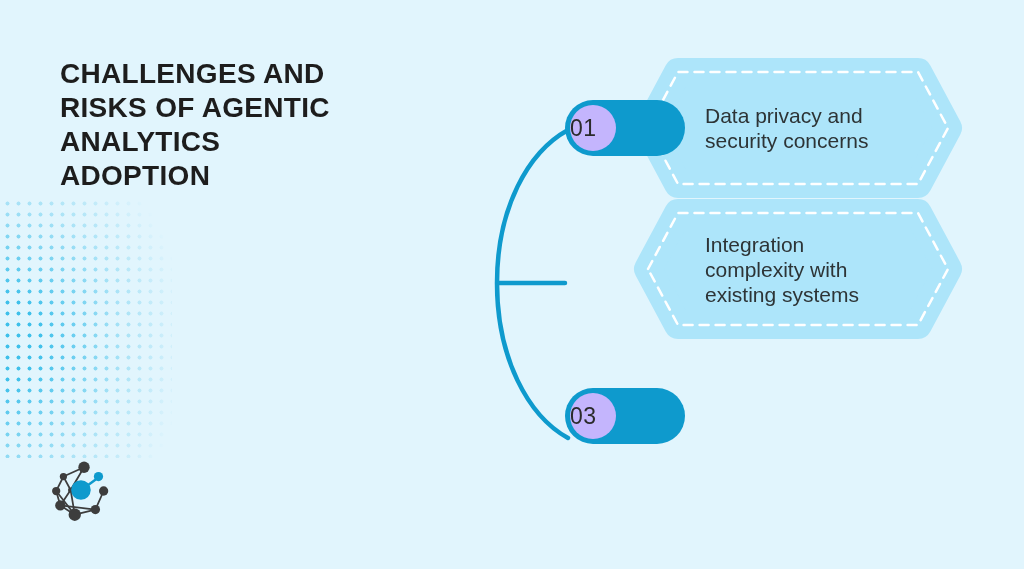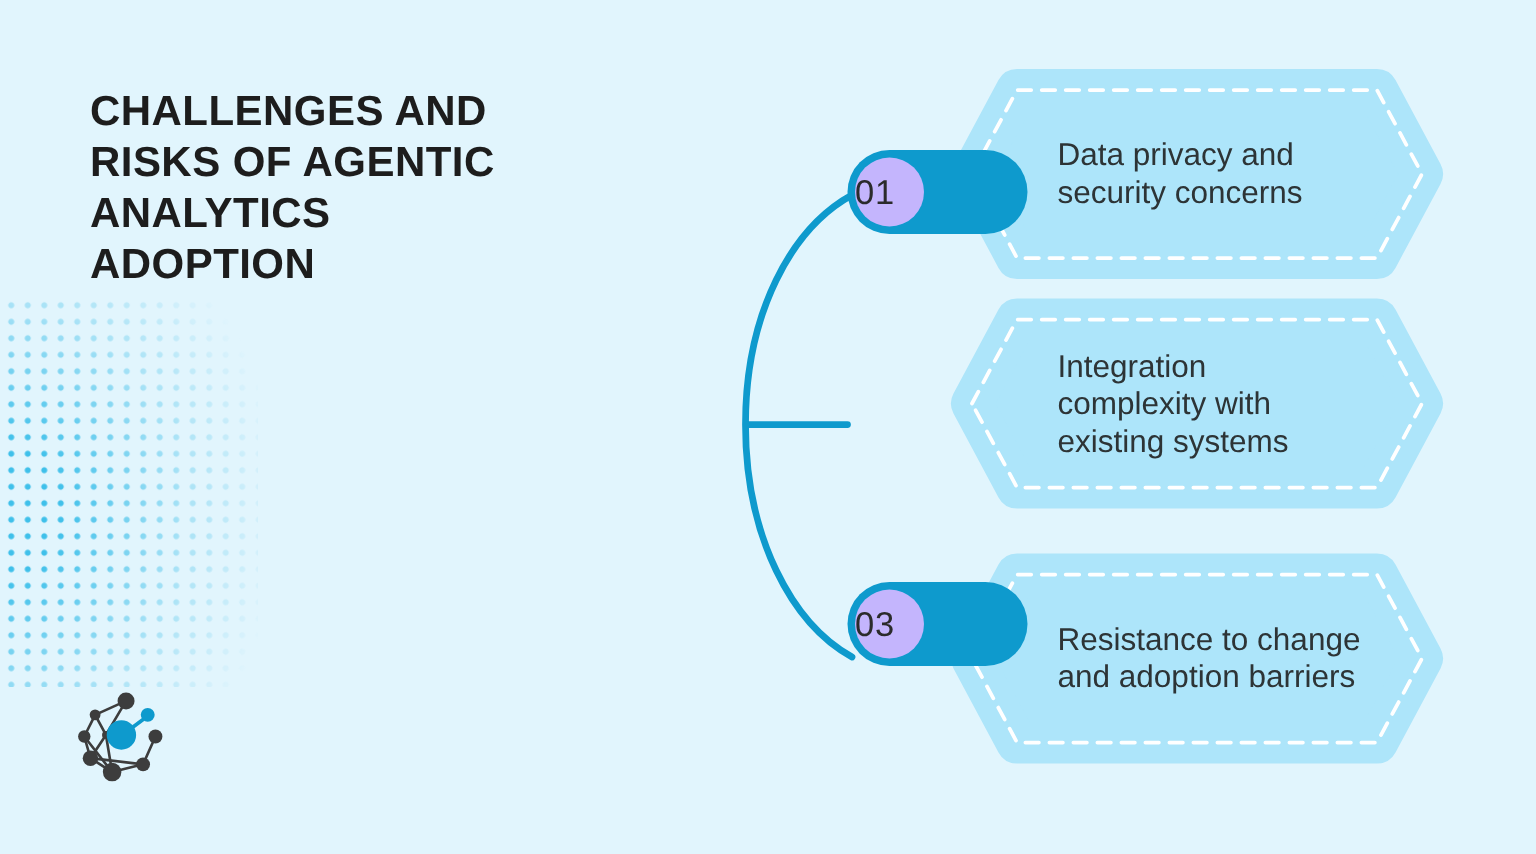--- a/index.html
+++ b/index.html
@@ -34,21 +34,21 @@
   .logo{position:absolute;left:50px;top:460px;width:66px;height:62px;}
   .logo .edge{stroke:var(--logo-dark);stroke-width:1.7;stroke-linecap:round;}
   .logo .node{fill:var(--logo-dark);}
   .logo .blue{fill:var(--accent);}
   .logo .blue-edge{stroke:var(--accent);stroke-width:2.4;stroke-linecap:round;}
 
   .connector{position:absolute;left:480px;top:90px;width:220px;height:390px;}
   .connector path{fill:none;stroke:var(--accent);stroke-width:4.5;stroke-linecap:round;}
 
   .card{position:absolute;left:632px;width:332px;height:144px;}
-  .card.c1{top:44px;}
+  .card.c1{top:56px;}
   .card.c2{top:197px;}
   .card.c3{top:367px;}
   .card svg{position:absolute;inset:0;width:100%;height:100%;overflow:visible;}
   .card .shape{fill:var(--card-fill);stroke:var(--card-fill);stroke-width:28;stroke-linejoin:round;}
   .card .dash{fill:none;stroke:var(--dash-color);stroke-width:2.5;stroke-linejoin:round;stroke-dasharray:9 7;stroke-linecap:round;}
   .card-label{
     position:absolute;left:73px;top:0;width:250px;height:100%;
     display:flex;align-items:center;
     font-size:21px;line-height:25px;color:var(--body-text);white-space:pre-line;
   }
@@ -120,28 +120,20 @@
   <div class="card c2">
     <svg viewBox="0 0 332 144">
       <polygon class="shape" points="16,72 46,16 286,16 316,72 286,128 46,128"></polygon>
       <polygon class="dash" points="16,72 46,16 286,16 316,72 286,128 46,128"></polygon>
     </svg>
     <div class="card-label">Integration
 complexity with
 existing systems</div>
   </div>
 
-  <div class="card c3">
-    <svg viewBox="0 0 332 144">
-      <polygon class="shape" points="16,72 46,16 286,16 316,72 286,128 46,128"></polygon>
-      <polygon class="dash" points="16,72 46,16 286,16 316,72 286,128 46,128"></polygon>
-    </svg>
-    <div class="card-label">Resistance to change
-and adoption barriers</div>
-  </div>
 
   <svg class="connector" viewBox="0 0 220 390">
     <path d="M88,40 C48,62 17,118 17,193 C17,268 48,326 88,348 M17,193 H85"></path>
   </svg>
 
   <div class="pill p1">
     <div class="pill-circle">
       <span>01</span>
     </div>
   </div>

